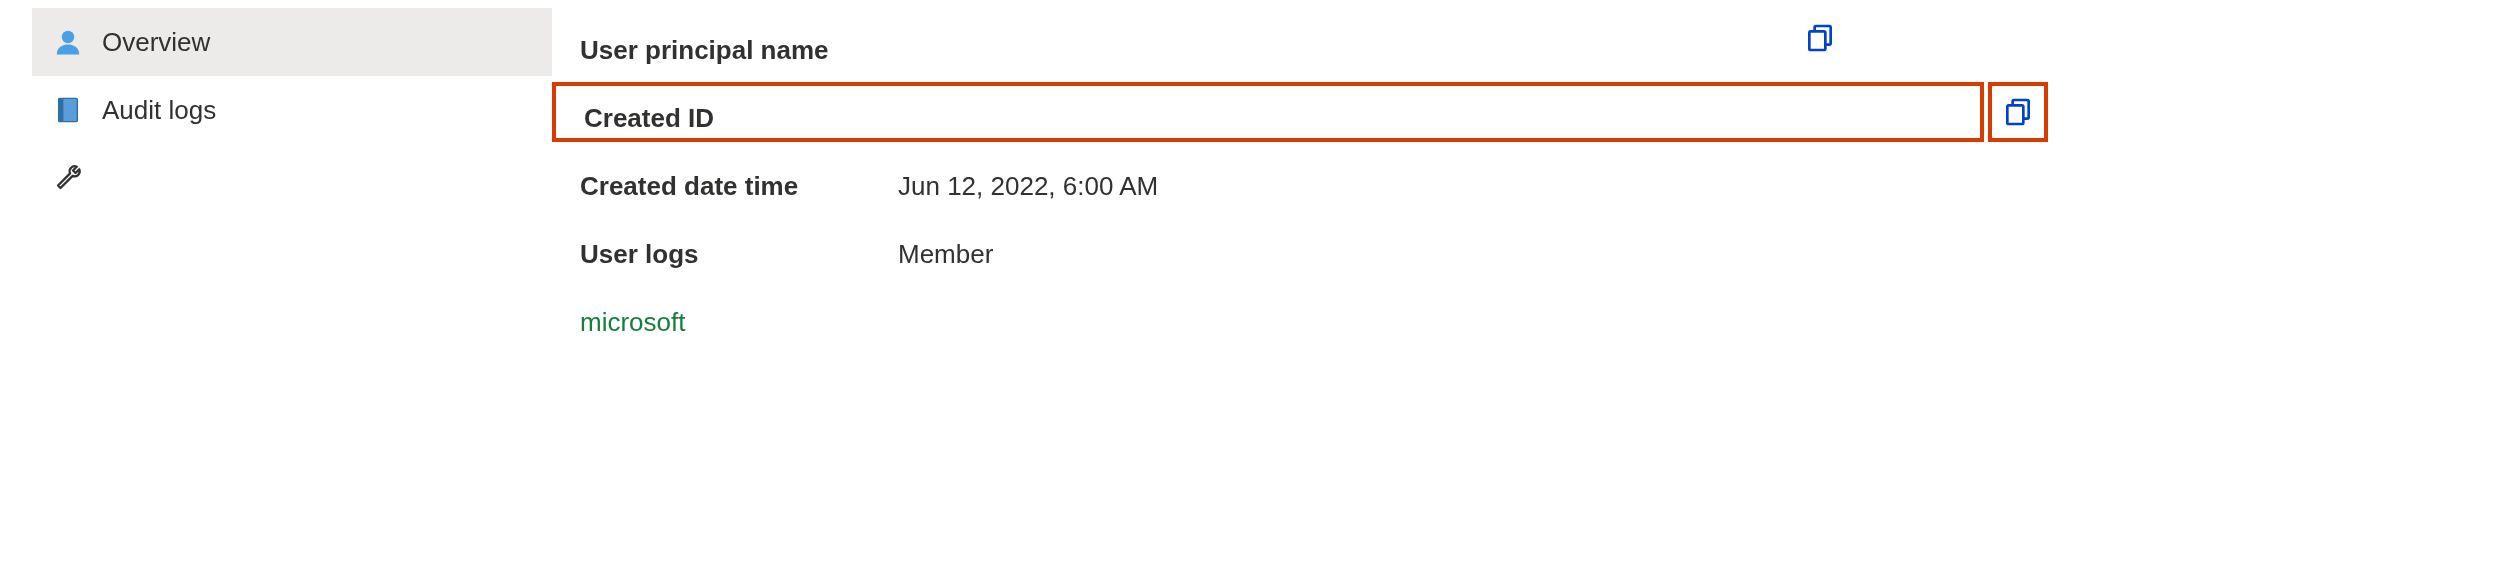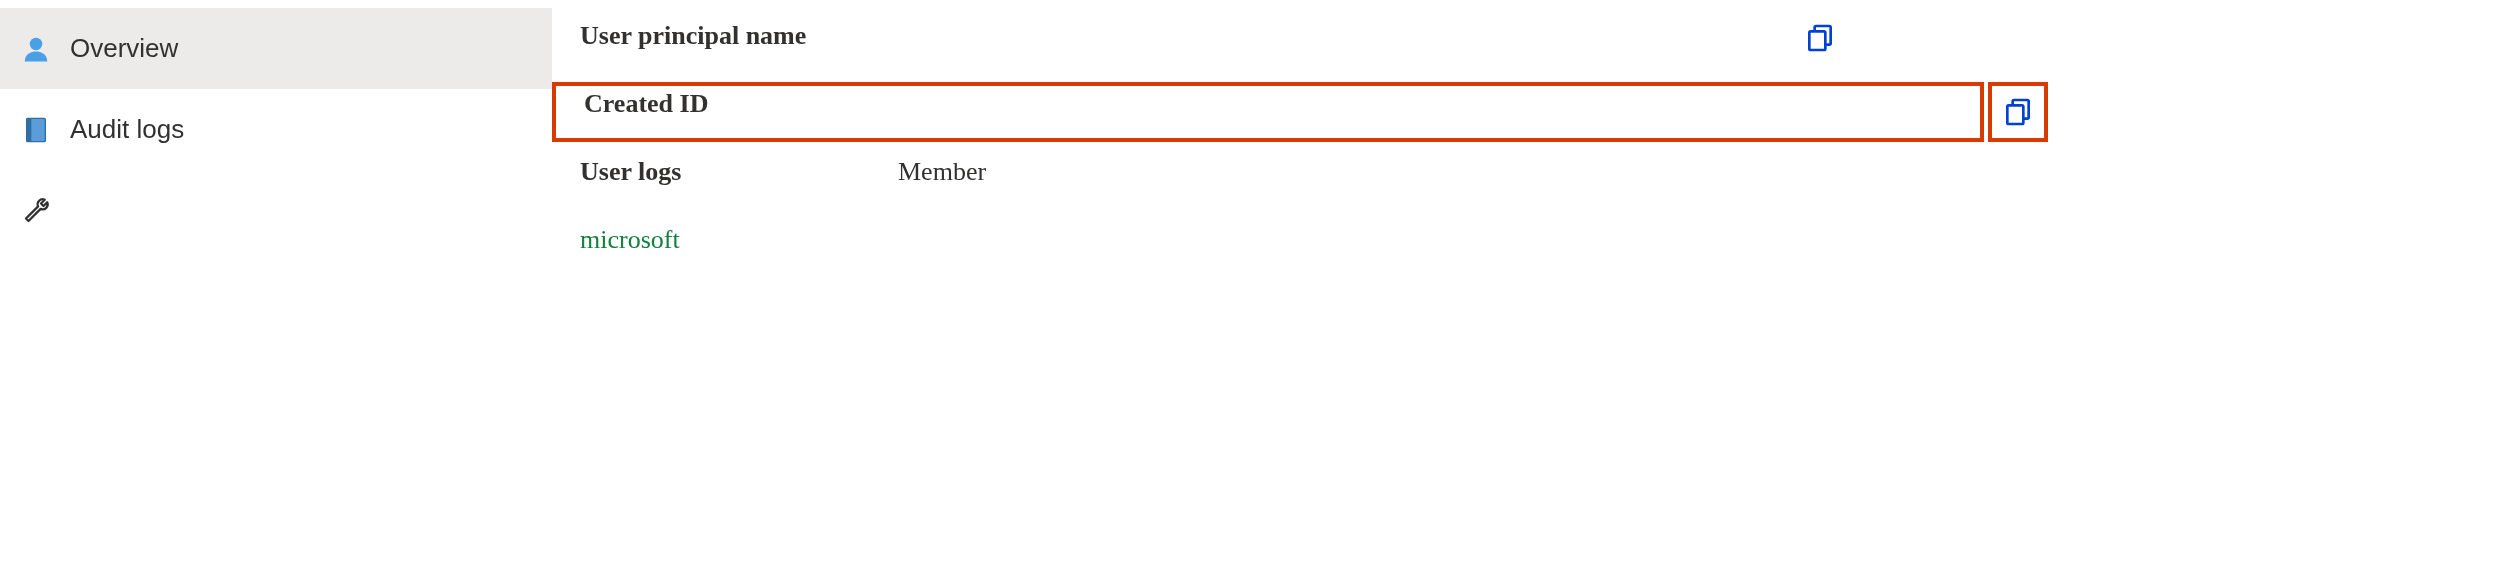--- a/index.html
+++ b/index.html
@@ -18,47 +18,47 @@
       width: 2514px;
       height: 566px;
     }
     .sidebar {
       width: 552px;
       padding-top: 8px;
     }
     .sidebar-item {
       display: flex;
       align-items: center;
-      height: 81px;
+      height: 68px;
       padding-left: 20px;
       cursor: pointer;
       gap: 18px;
+      margin-left: 32px;
     }
     .sidebar-item.selected {
       background: #edebe9;
     }
     .sidebar-item .icon {
       width: 32px;
       height: 32px;
       flex-shrink: 0;
       display: flex;
       align-items: center;
       justify-content: center;
     }
     .sidebar-item .label {
       font-size: 26px;
       color: #323130;
       font-weight: 400;
     }
     .main {
       flex: 1;
-      padding-top: 2px;
+      padding-top: 16px;
       padding-left: 28px;
       position: relative;
-      font-family: Liberation Serif, serif;
     }
     .field-row {
       display: flex;
       align-items: center;
       height: 68px;
     }
     .field-label {
       width: 318px;
       font-size: 26px;
       font-weight: 600;
@@ -151,20 +151,24 @@
     <div class="field-row">
       <div class="field-label">User principal name</div>
       <div class="field-value"></div>
     </div>
 
     <div class="field-row object-id">
       <div class="field-label">Created ID</div>
       <div class="field-value"></div>
     </div>
 
+    <div class="field-row">
+      <div class="field-label">Created date time</div>
+      <div class="field-value">Jun 12, 2022, 6:00 AM</div>
+    </div>
 
     <div class="field-row">
       <div class="field-label">User logs</div>
       <div class="field-value">Member</div>
     </div>
 
     <div class="field-row">
       <div class="field-value link">microsoft</div>
     </div>
 

